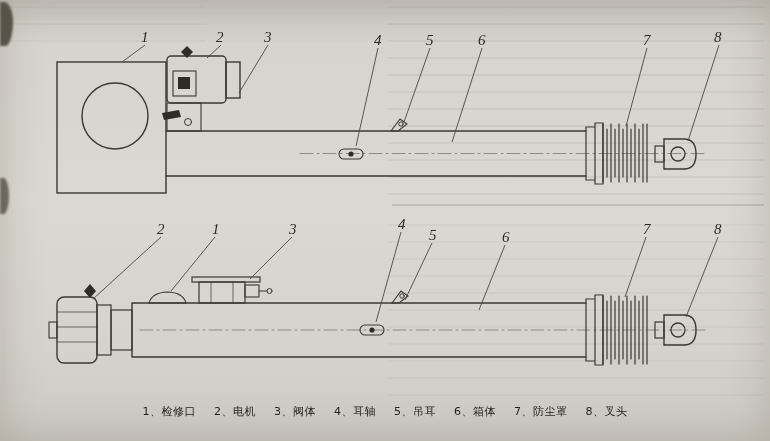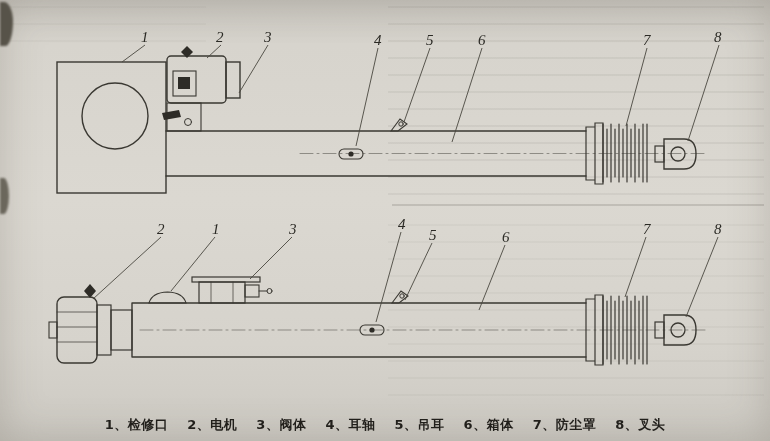--- a/index.html
+++ b/index.html
@@ -24,22 +24,22 @@
   .blob-tl{position:absolute;left:0;top:2px;width:13px;height:44px;background:#575349;
     border-radius:0 70% 60% 0/0 45% 55% 0;filter:blur(1px);}
   .blob-l{position:absolute;left:0;top:178px;width:9px;height:36px;background:#6b675c;
     border-radius:0 60% 60% 0/0 50% 50% 0;filter:blur(1.2px);}
   svg.diagram{position:absolute;left:0;top:0;}
   .callout-text{
     font-family:"Liberation Serif","DejaVu Serif",serif;
     font-style:italic;font-size:15px;
   }
   .caption{
-    position:absolute;left:0;top:416px;width:770px;text-align:center;
-    font-size:13px;font-weight:700;color:#211f1b;letter-spacing:.5px;white-space:nowrap;
+    position:absolute;left:0;top:404px;width:770px;text-align:center;
+    font-size:11px;font-weight:400;color:#211f1b;letter-spacing:.5px;white-space:nowrap;
   }
   .cap-item{margin:0 7px;}
 </style>
 </head>
 <body>
 
 <div class="page">
 
   <div class="bleed b1"></div>
   <div class="bleed b2"></div>

